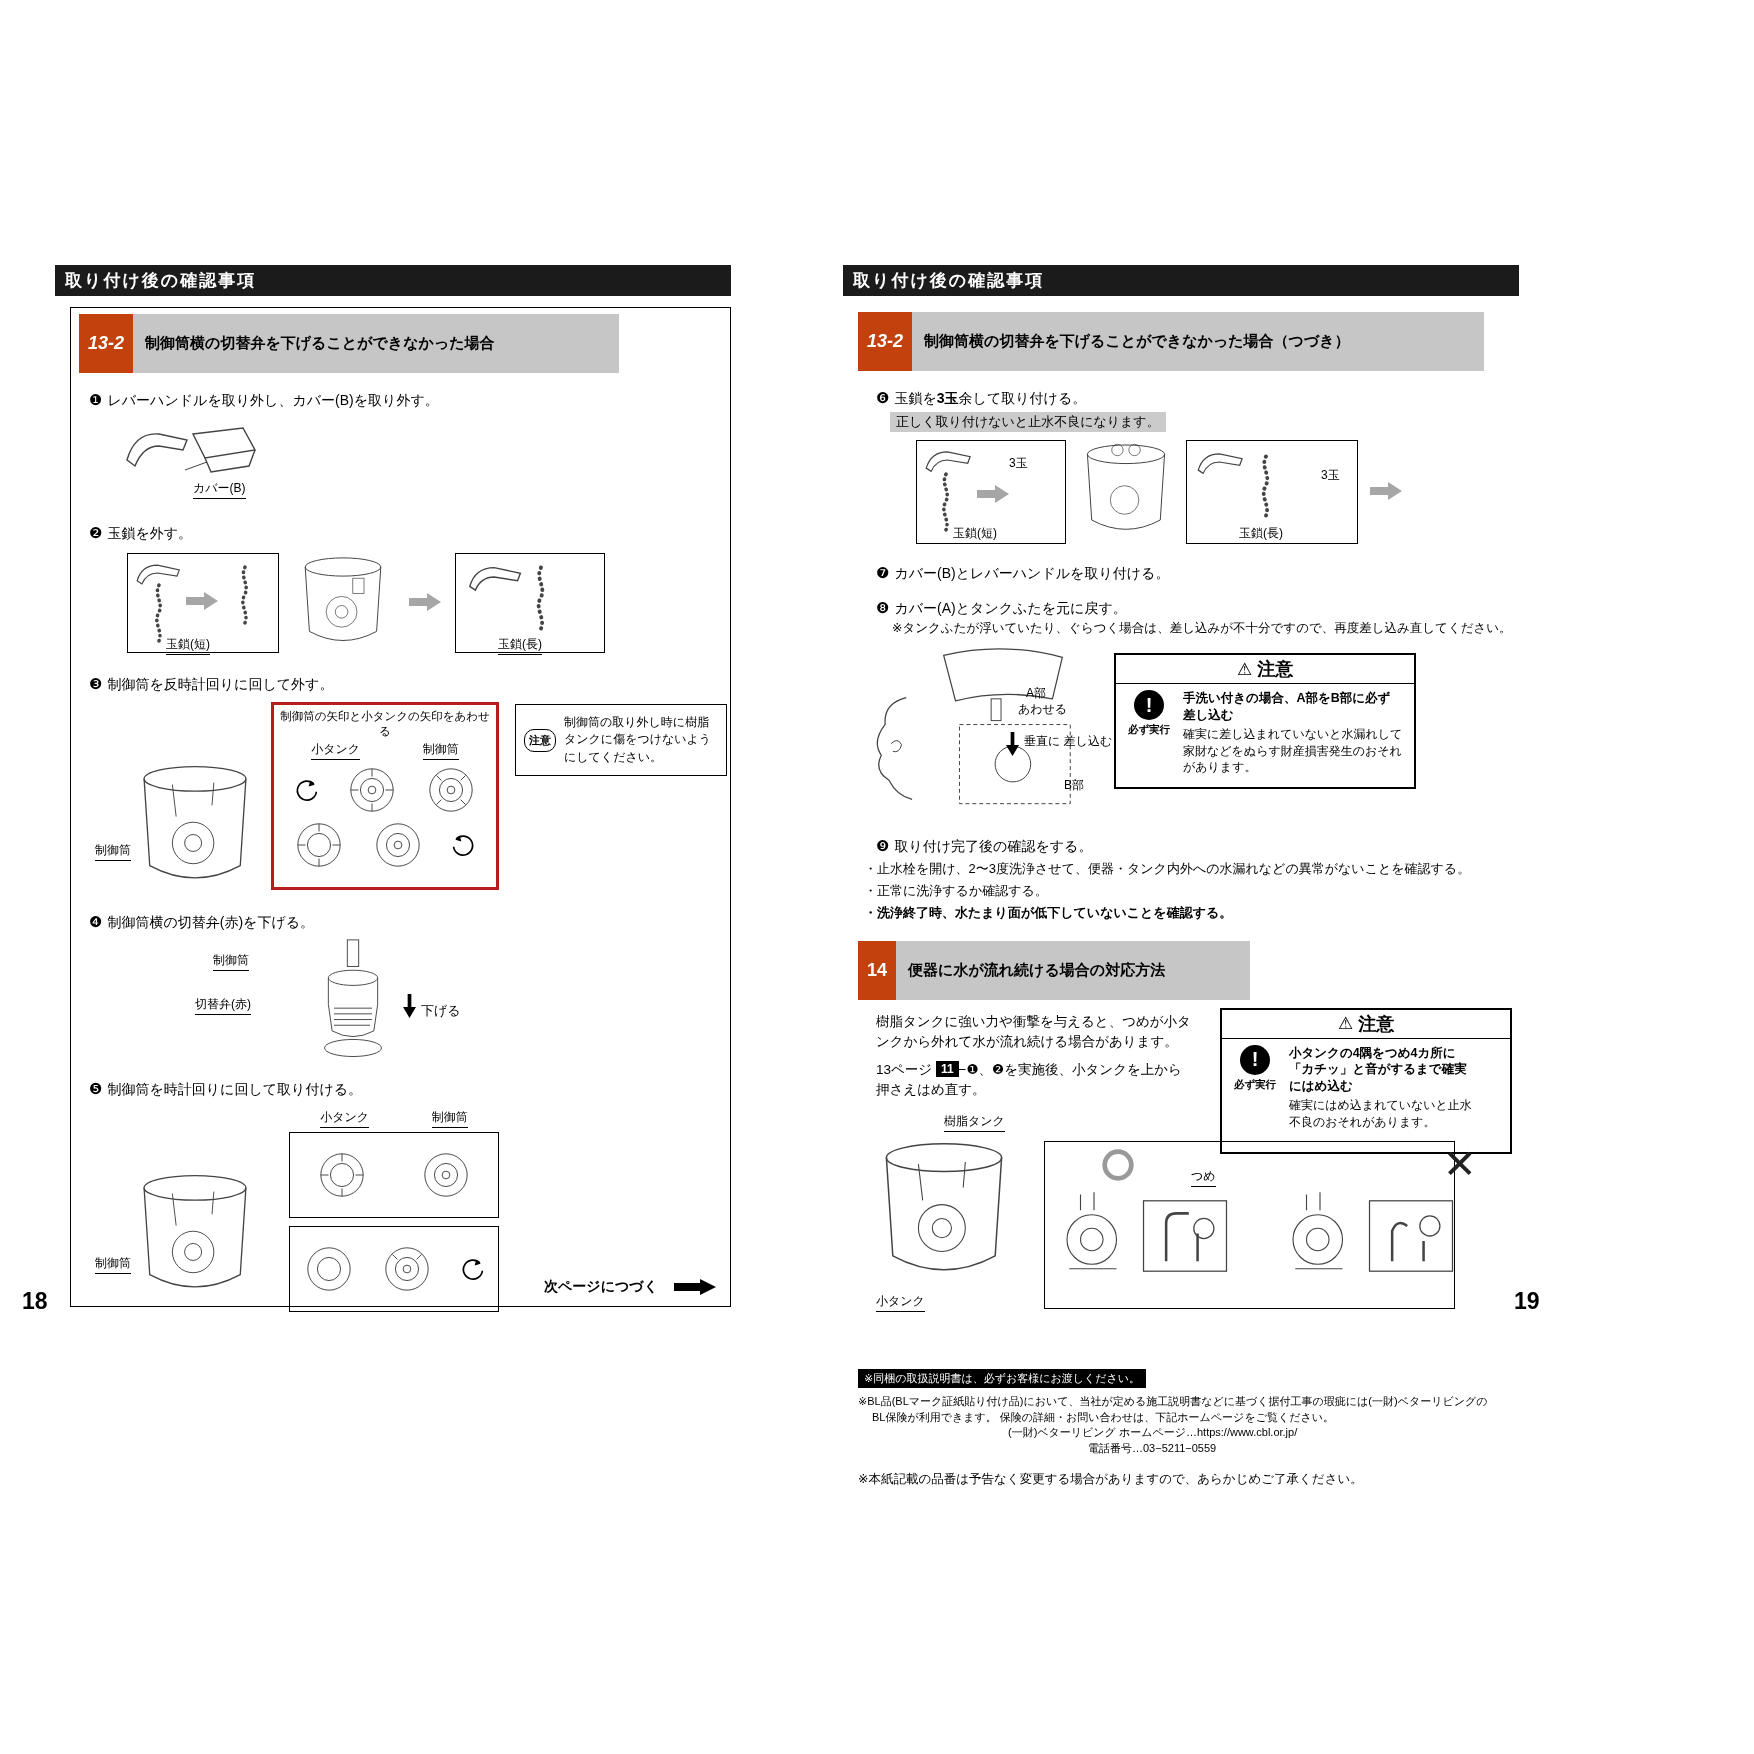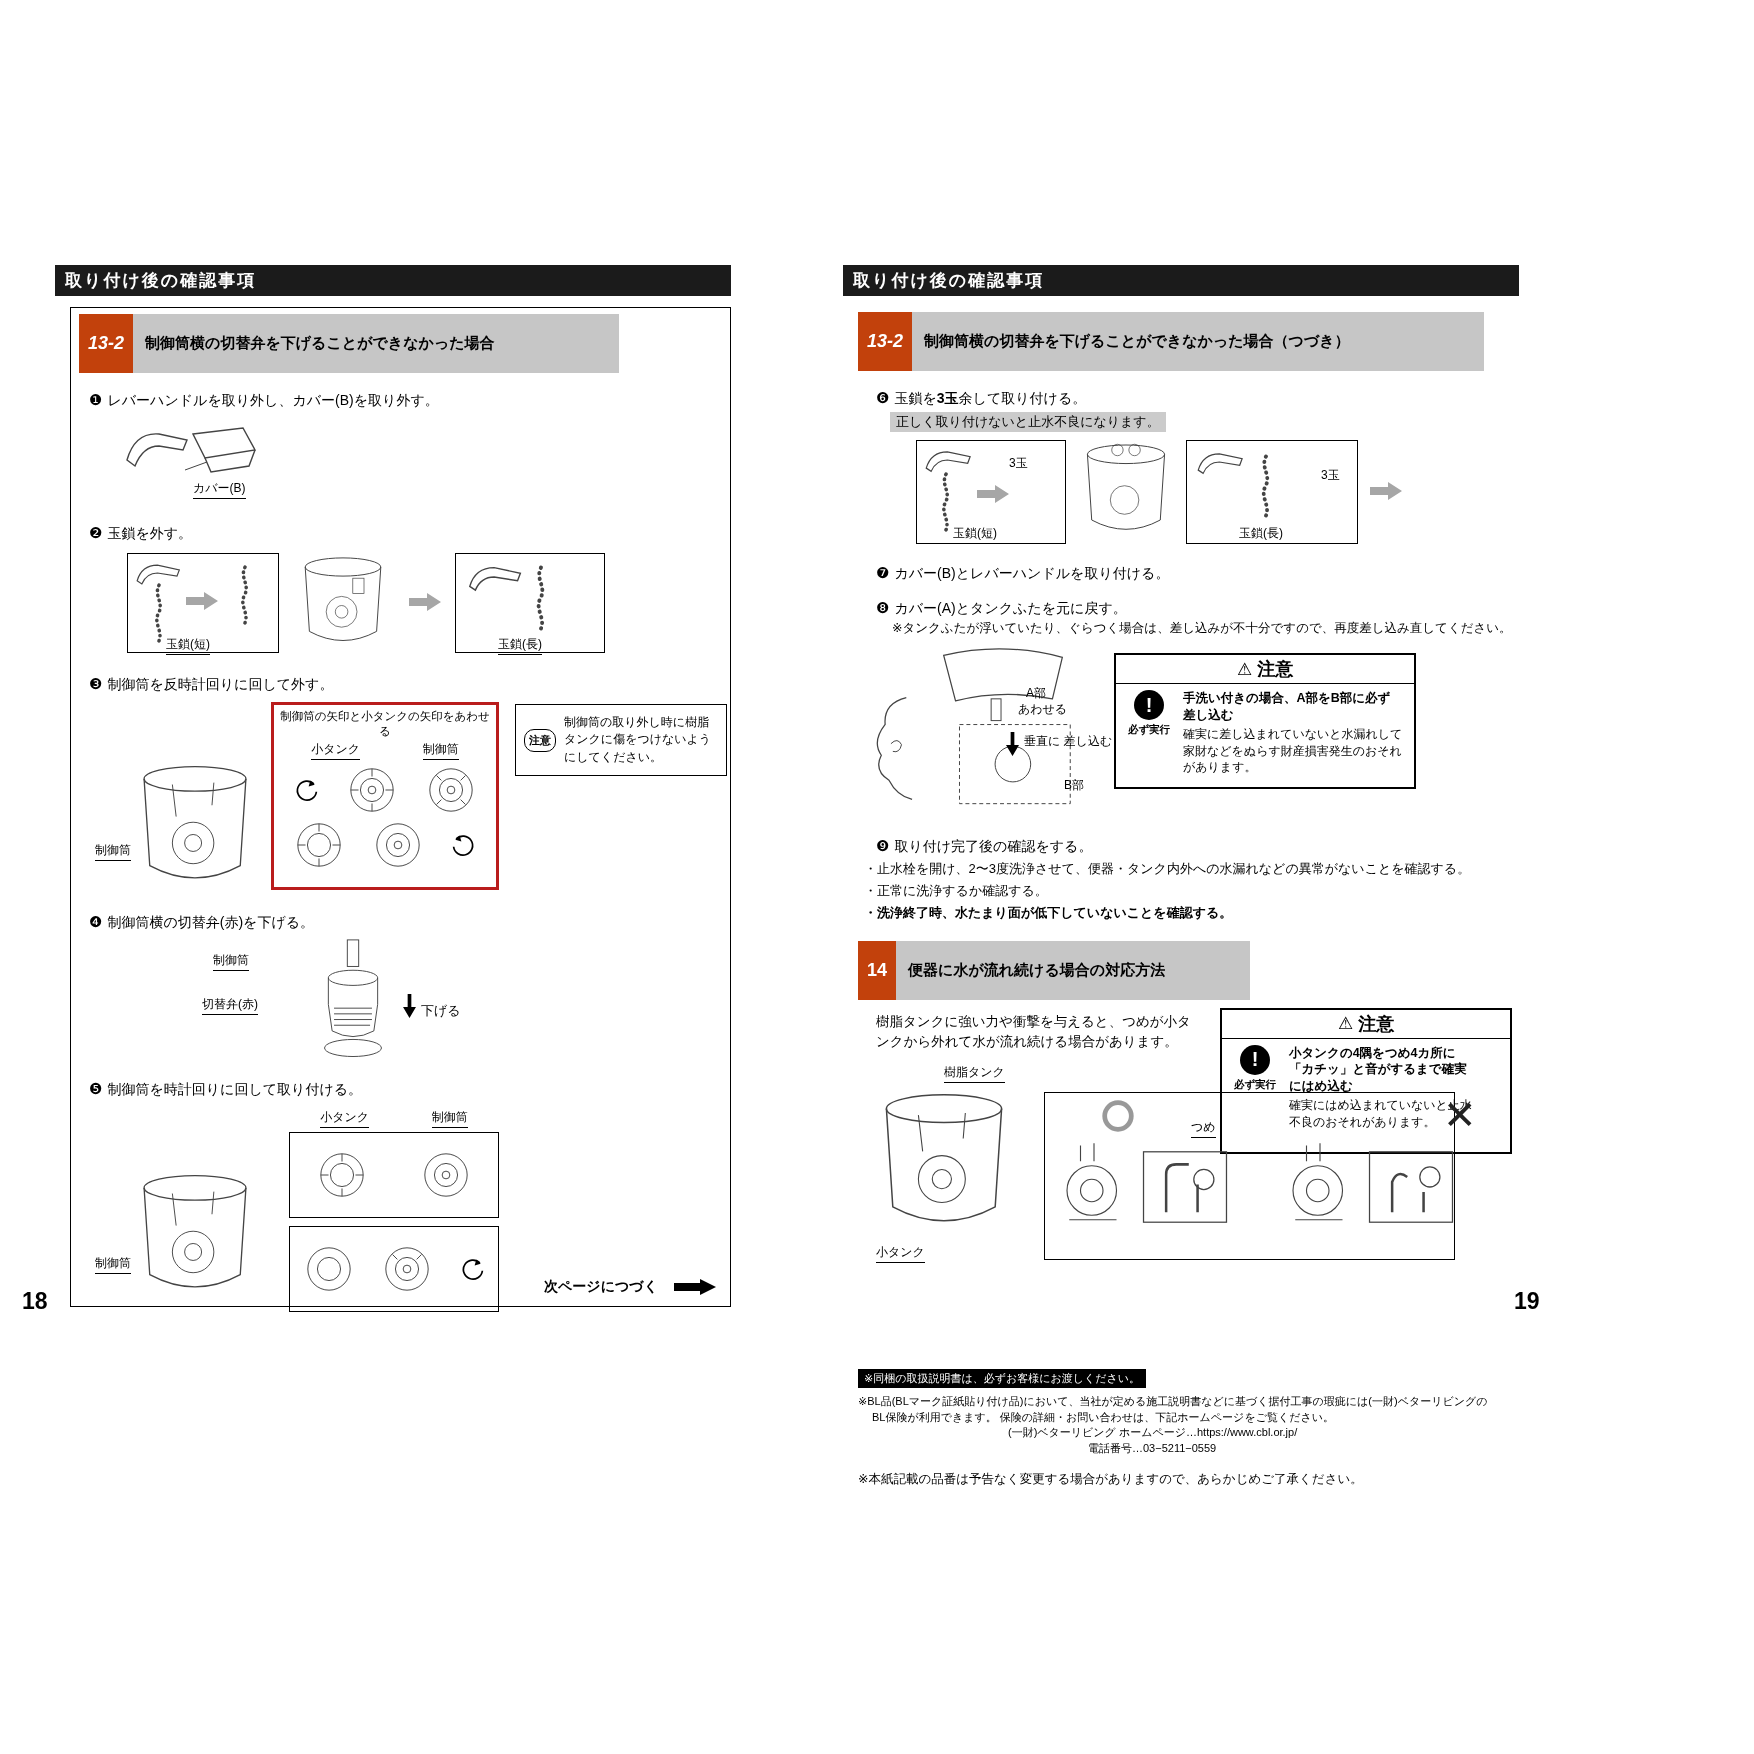--- a/index.html
+++ b/index.html
@@ -229,21 +229,21 @@
       <div class="diag" style="height:130px;margin-top:6px;">
         <svg class="abs" style="left:226px;top:0;" width="96" height="128" viewBox="0 0 100 135">
           <rect x="44" y="2" width="12" height="28" fill="none" stroke="#444"></rect>
           <ellipse cx="50" cy="42" rx="26" ry="8" fill="none" stroke="#444"></ellipse>
           <path d="M24 42 V70 M76 42 V70" stroke="#444" fill="none"></path>
           <path d="M24 70 L28 98 Q50 110 72 98 L76 70" fill="none" stroke="#444"></path>
           <path d="M30 74 h40 M30 80 h40 M30 86 h40 M30 92 h38" stroke="#444" fill="none"></path>
           <ellipse cx="50" cy="116" rx="30" ry="9" fill="none" stroke="#444"></ellipse>
         </svg>
         <span class="lbl u" style="left:134px;top:14px;">制御筒</span>
-        <span class="lbl u" style="left:116px;top:58px;margin-left:7px;">切替弁(赤)</span>
+        <span class="lbl u" style="left:116px;top:58px;">切替弁(赤)</span>
         <svg class="abs" style="left:324px;top:56px;" width="13" height="24" viewBox="0 0 14 26">
           <path d="M5 0 h4 v14 h5 l-7 12 -7 -12 h5 Z" fill="#000"></path>
         </svg>
         <span class="lbl" style="left:342px;top:64px;font-size:13px;">下げる</span>
       </div>
 
       <div class="step" style="margin:12px 0 0 10px;">
         <span class="marker">❺</span>
         <span>制御筒を時計回りに回して取り付ける。</span>
       </div>
@@ -425,20 +425,24 @@
 
     <div class="section-head" style="margin-top:18px;">
       <span class="sec-num" style="font-style:normal;">14</span>
       <span class="sec-title" style="width:330px;">便器に水が流れ続ける場合の対応方法</span>
     </div>
 
     <div style="position:relative;min-height:340px;margin-top:12px;">
       <div style="width:360px;margin-left:18px;">
         <div class="pre" style="font-size:13.5px;line-height:1.5;">樹脂タンクに強い力や衝撃を与えると、つめが小タ
 ンクから外れて水が流れ続ける場合があります。</div>
+        <div style="font-size:13.5px;line-height:1.5;margin-top:8px;">
+          <span>13ページ </span><span class="ref-badge">11</span><span class="pre">−❶、❷を実施後、小タンクを上から
+押さえはめ直す。</span>
+        </div>
       </div>
 
       <div class="caution-box" style="left:362px;top:-4px;width:292px;height:146px;">
         <div class="caution-head">
           <span class="warn-tri">⚠</span>
           <span>注意</span>
         </div>
         <div class="caution-body">
           <div class="mandatory">
             <div class="mandatory-icon">

